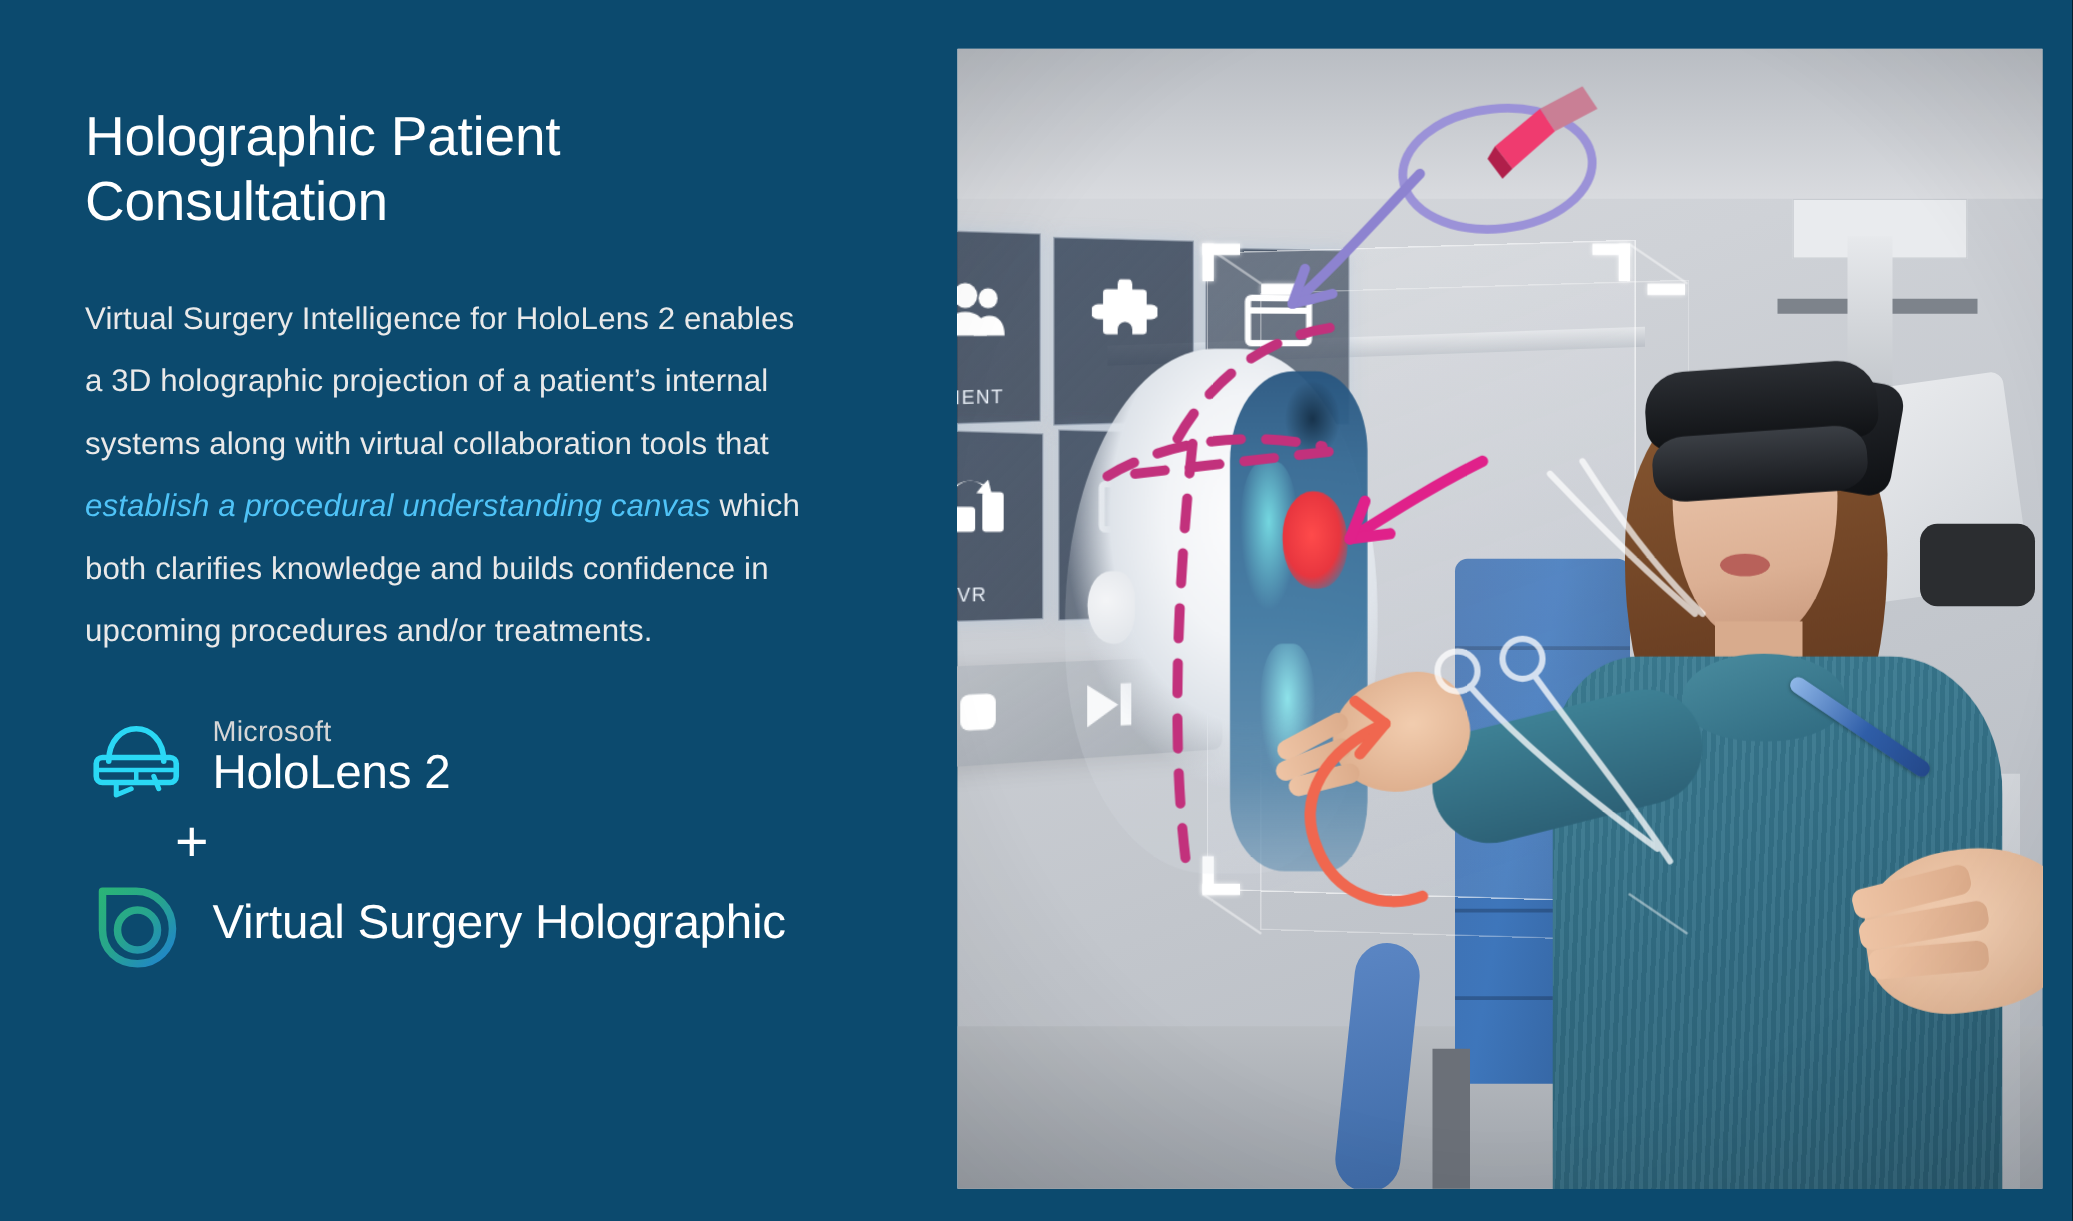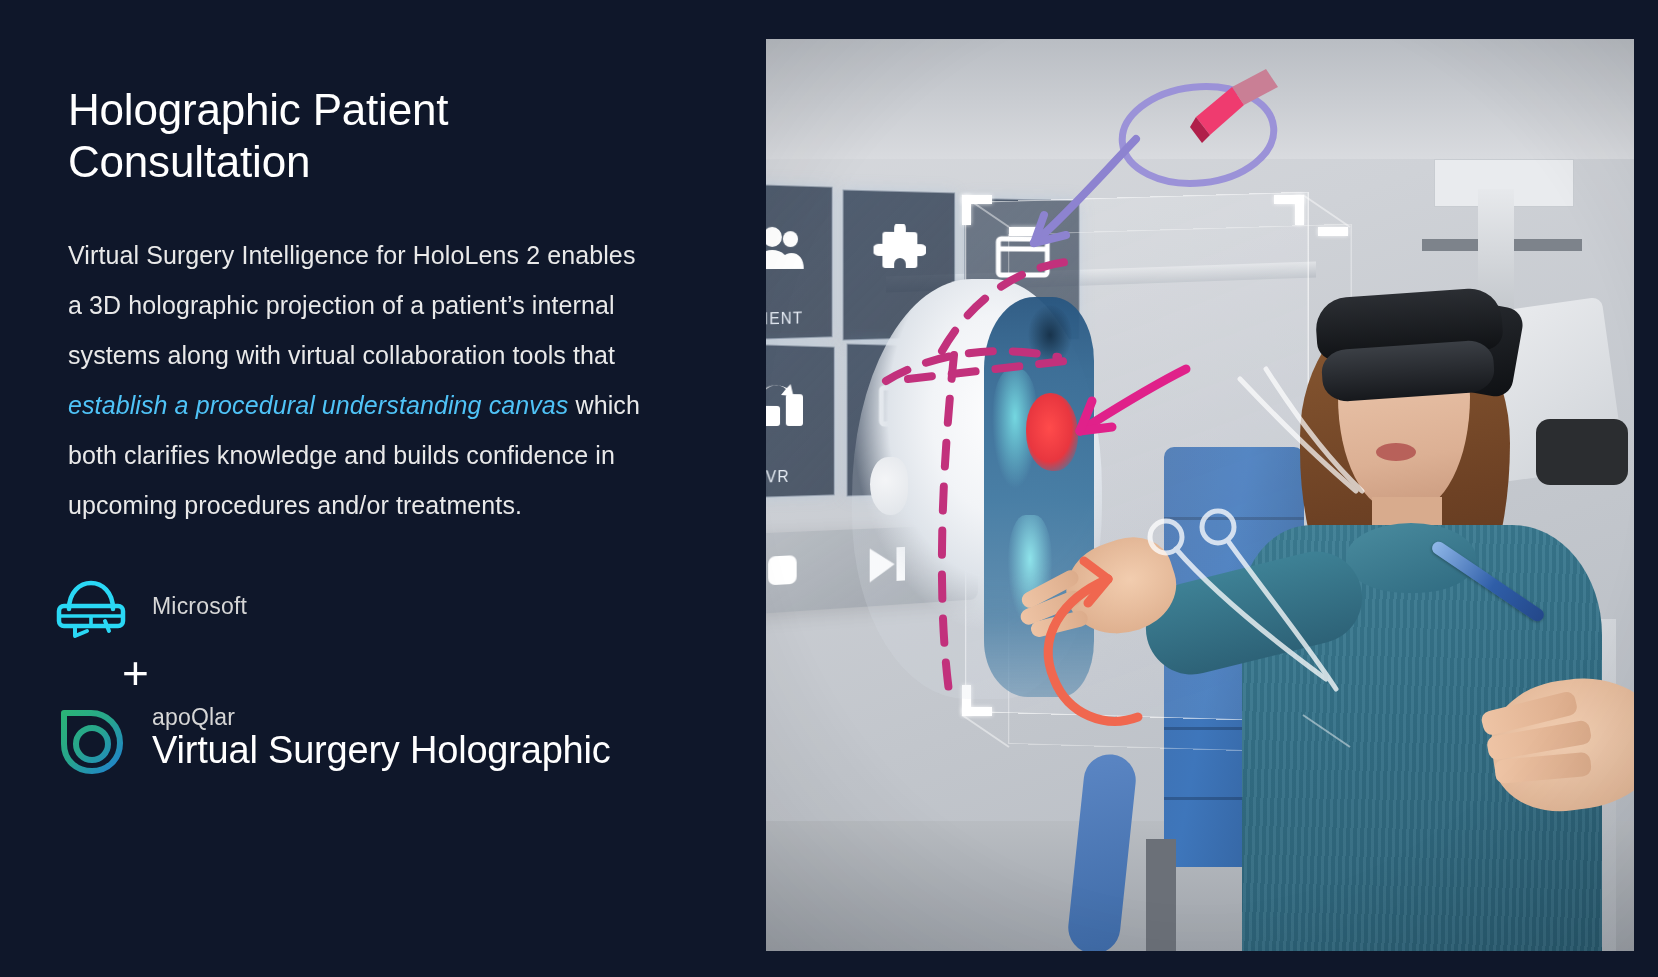--- a/index.html
+++ b/index.html
@@ -7,21 +7,21 @@
     width: 1658px; height: 977px;
     background: #000;
     overflow: hidden;
     font-family: "Liberation Sans", sans-serif;
   }
 
   #slide {
     position: relative;
     width: 1658px;
     height: 977px;
-    background: #0f172a;
+    background: #0c4a6e;
   }
 
   
   #left-col {
     position: absolute;
     left: 68px;
     top: 84px;
     width: 620px;
   }
 
@@ -45,21 +45,21 @@
   }
   .hl {
     color: #4fc3f7;
     font-style: italic;
     font-weight: 400;
   }
 
   
   #logo-lockup {
     position: absolute;
-    left: 52px;
+    left: 70px;
     top: 570px;
     width: 640px;
   }
 
   .logo-row {
     display: flex;
     align-items: center;
     gap: 22px;
   }
   .logo-mark {
@@ -384,41 +384,41 @@
           <path d="M16 36 C16 19 27 10 38 10 C49 10 60 19 60 36" stroke="#2ad8f5" stroke-width="4.5" fill="none" stroke-linecap="round"></path>
           <rect x="6" y="33" width="64" height="20" rx="5" stroke="#2ad8f5" stroke-width="4.5" fill="none"></rect>
           <path d="M6 43 L70 43" stroke="#2ad8f5" stroke-width="3.6"></path>
           <path d="M38 43 L38 53" stroke="#2ad8f5" stroke-width="3.6"></path>
           <path d="M22 53 L22 63 M22 63 L34 58" stroke="#2ad8f5" stroke-width="4" fill="none" stroke-linecap="round"></path>
           <path d="M52 48 L56 58" stroke="#2ad8f5" stroke-width="4" stroke-linecap="round"></path>
         </svg>
       </span>
       <span class="logo-text">
         <span class="logo-brand">Microsoft</span>
+        <span class="logo-product">HoloLens 2</span>
       </span>
     </div>
 
     <div id="plus-sign">+</div>
 
     <div class="logo-row">
       <span class="logo-mark">
         <svg width="76" height="74" viewBox="0 0 76 74" fill="none">
           <defs>
             <linearGradient id="apoGrad" x1="6" y1="6" x2="70" y2="70" gradientUnits="userSpaceOnUse">
               <stop offset="0" stop-color="#2bb673"></stop>
               <stop offset="0.5" stop-color="#27a58d"></stop>
               <stop offset="1" stop-color="#1f7fd6"></stop>
             </linearGradient>
           </defs>
           <path d="M11 12 L11 43 C11 59 23 70 39 70 C55 70 67 58 67 42 C67 25 54 12 38 12 Z" stroke="url(#apoGrad)" stroke-width="6" fill="none" stroke-linejoin="round"></path>
           <circle cx="39" cy="43" r="16" stroke="url(#apoGrad)" stroke-width="6" fill="none"></circle>
         </svg>
       </span>
       <span class="logo-text">
-        <span class="logo-brand">apoQlar</span>
         <span class="logo-product">Virtual Surgery Holographic</span>
       </span>
     </div>
   </div>
 
   <div id="photo">
 
     <div class="room-wall"></div>
     <div class="room-ceiling"></div>
     <div class="shelf"></div>

